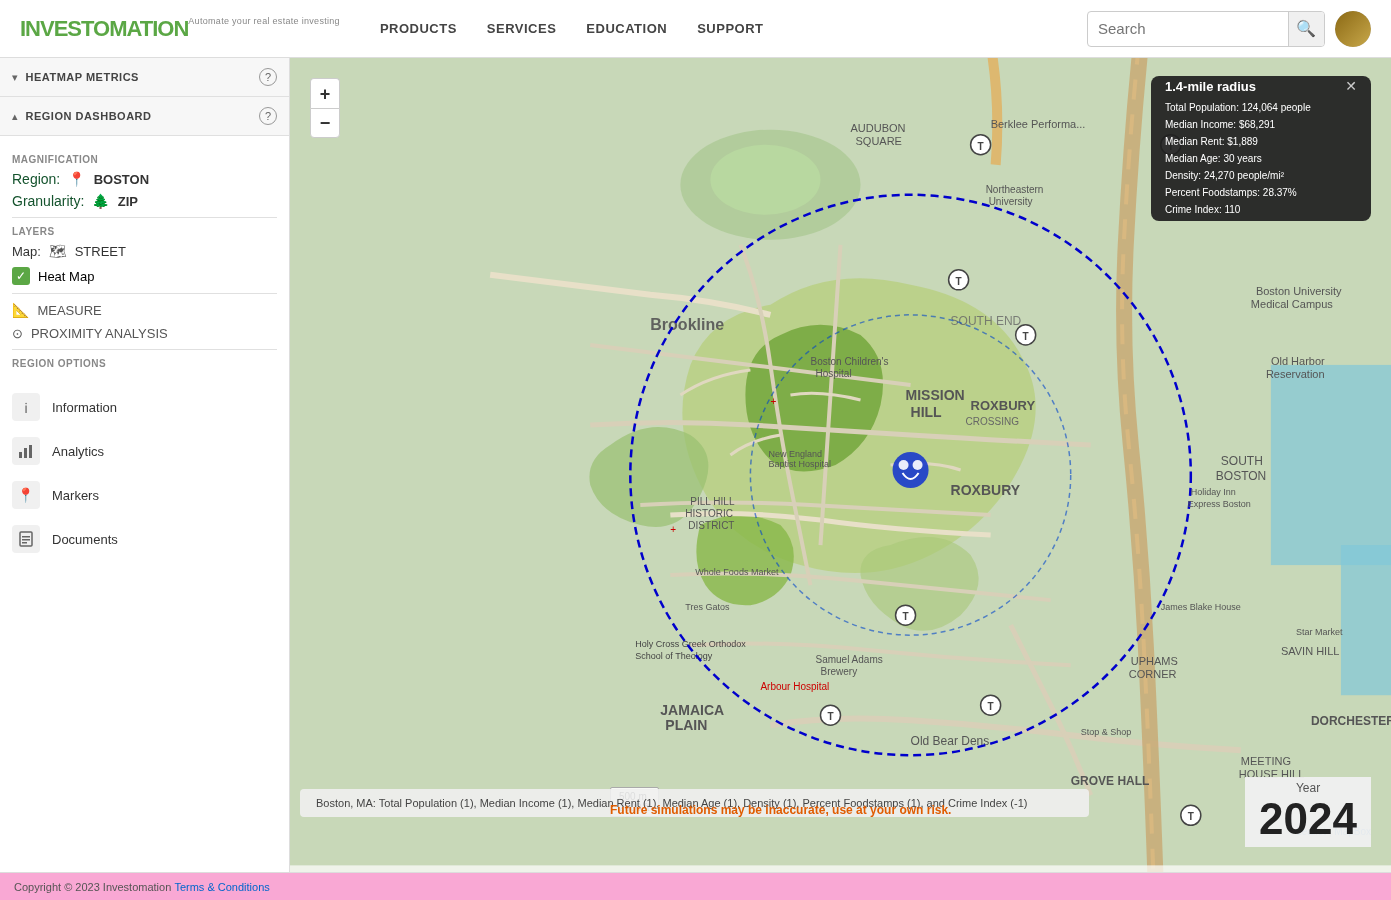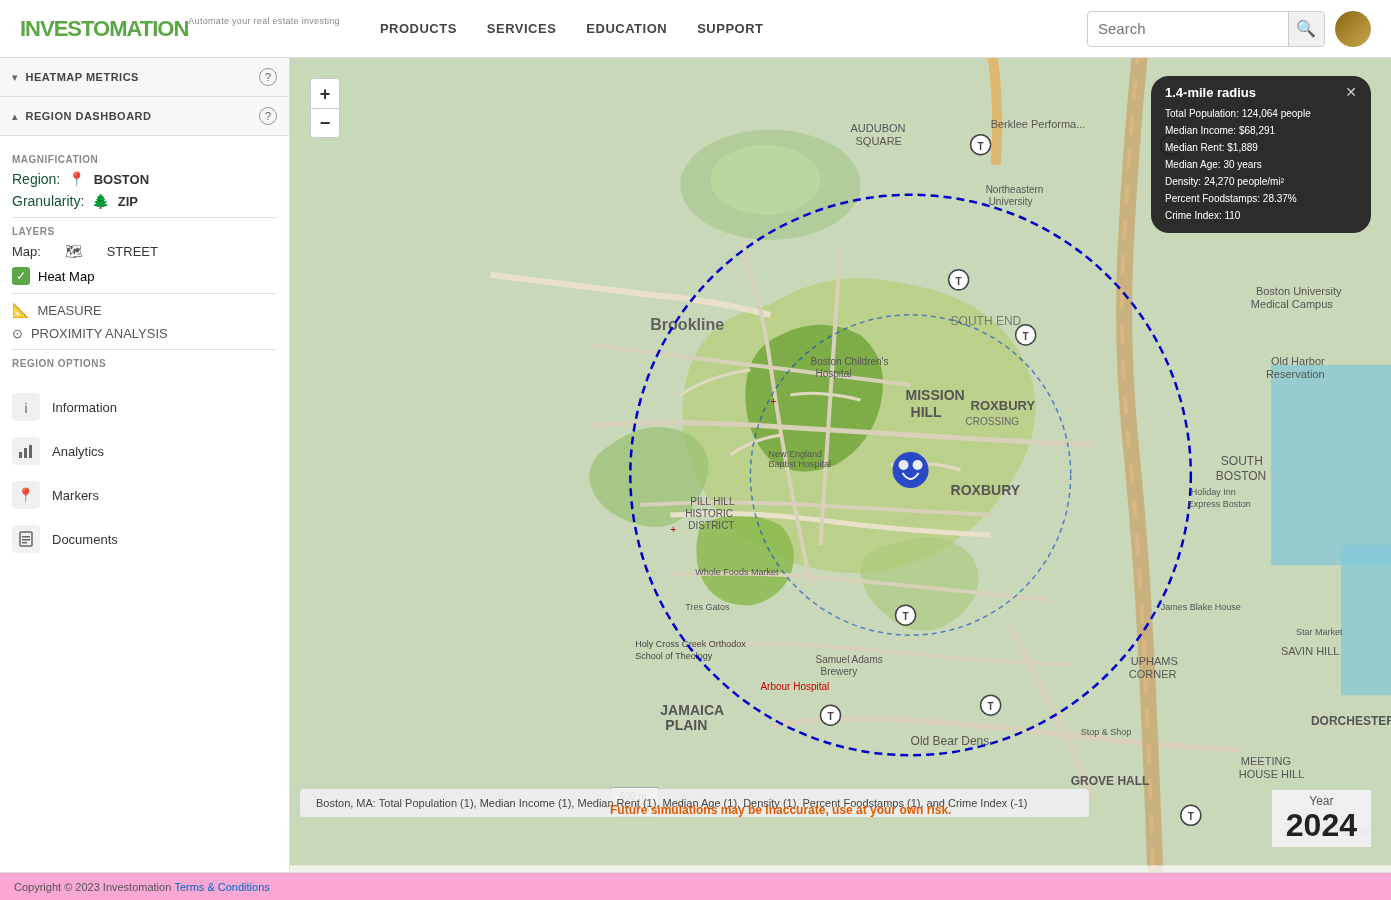--- a/index.html
+++ b/index.html
@@ -43,21 +43,21 @@
 
     .sidebar-content { padding: 10px 12px; }
     .sidebar-label { font-size: 10px; font-weight: bold; color: #888; text-transform: uppercase; letter-spacing: 0.5px; margin: 8px 0 6px 0; }
     .sidebar-row { display: flex; align-items: center; gap: 8px; margin: 6px 0; font-size: 13px; color: #333; }
     .sidebar-row .icon { font-size: 14px; color: #14532d; }
     .sidebar-row .value { font-weight: bold; font-size: 13px; color: #333; }
 
     .divider { border: none; border-top: 1px solid #e0e0e0; margin: 8px 0; }
 
     
-    .map-layer-row { display: flex; align-items: center; gap: 24px; margin: 6px 0; font-size: 13px; color: #333; }
+    .map-layer-row { display: flex; align-items: center; gap: 8px; margin: 6px 0; font-size: 13px; color: #333; }
     .map-icon { font-size: 14px; color: #555; }
     .checkbox-row { display: flex; align-items: center; gap: 8px; margin: 8px 0; font-size: 13px; }
     .checkbox-custom {
       width: 18px; height: 18px; background: #5ba745; border-radius: 3px;
       display: flex; align-items: center; justify-content: center; color: #fff; font-size: 12px; cursor: pointer; flex-shrink: 0;
     }
     .measure-row { display: flex; align-items: center; gap: 8px; margin: 8px 0; font-size: 13px; color: #555; cursor: pointer; }
     .measure-icon { font-size: 14px; }
     .proximity-row { display: flex; align-items: center; gap: 8px; margin: 8px 0; font-size: 13px; color: #555; cursor: pointer; }
 
@@ -74,21 +74,21 @@
       width: 30px; height: 30px; background: #fff; border: 1px solid #ccc;
       display: flex; align-items: center; justify-content: center; font-size: 18px;
       cursor: pointer; color: #333; font-weight: bold; line-height: 1;
     }
     .map-btn:first-child { border-radius: 4px 4px 0 0; border-bottom: none; }
     .map-btn:last-child { border-radius: 0 0 4px 4px; }
 
     
     .proximity-tooltip {
       position: absolute; top: 18px; right: 20px; background: rgba(30,30,30,0.92);
-      color: #fff; padding: 8px 14px; border-radius: 18px; font-size: 12px;
+      color: #fff; padding: 2px 14px; border-radius: 8px; font-size: 12px;
       min-width: 220px; z-index: 30;
     }
     .proximity-tooltip-header { display: flex; align-items: center; justify-content: space-between; margin-bottom: 6px; }
     .proximity-title { font-size: 13px; font-weight: bold; }
     .proximity-close { cursor: pointer; font-size: 14px; color: #ccc; }
     .proximity-row-item { margin: 2px 0; font-size: 10px; line-height: 1.5; }
 
     
     .scale-bar { position: absolute; bottom: 55px; left: 320px; background: rgba(255,255,255,0.85); padding: 3px 8px; font-size: 10px; color: #333; border: 1px solid #aaa; border-radius: 2px; z-index: 20; }
 
@@ -97,21 +97,21 @@
       position: absolute; bottom: 30px; left: 310px; right: 20px;
       background: rgba(240,240,240,0.9); padding: 8px 16px; border-radius: 4px;
       font-size: 11px; color: #444; z-index: 20;
     }
     .year-indicator {
       position: absolute; bottom: 25px; right: 20px;
       background: rgba(240,240,240,0.95); padding: 4px 14px;
       border-radius: 0; z-index: 30; text-align: center;
     }
     .year-label { font-size: 12px; color: #555; }
-    .year-value { font-size: 32px; font-weight: bold; color: #222; line-height: 1.1; }
+    .year-value { font-size: 44px; font-weight: bold; color: #222; line-height: 1.1; }
 
     
     .map-attribution { position: absolute; bottom: 5px; right: 20px; font-size: 10px; color: #555; z-index: 20; }
     .map-attribution a { color: #0066cc; text-decoration: none; }
 
     
     .footer { height: 28px; background: #f9a8d4; border-top: 1px solid #ddd; display: flex; align-items: center; padding: 0 14px; font-size: 11px; color: #555; flex-shrink: 0; }
     .footer a { color: #0066cc; text-decoration: none; }
 
     

